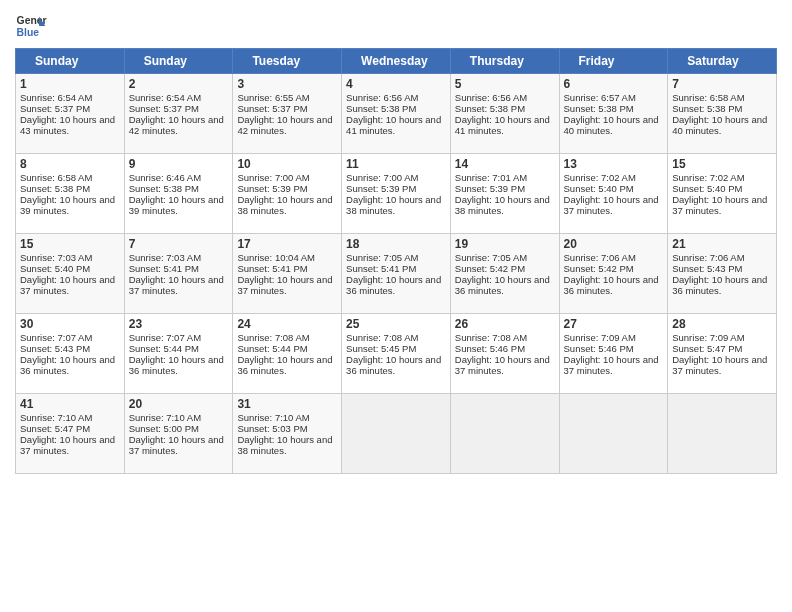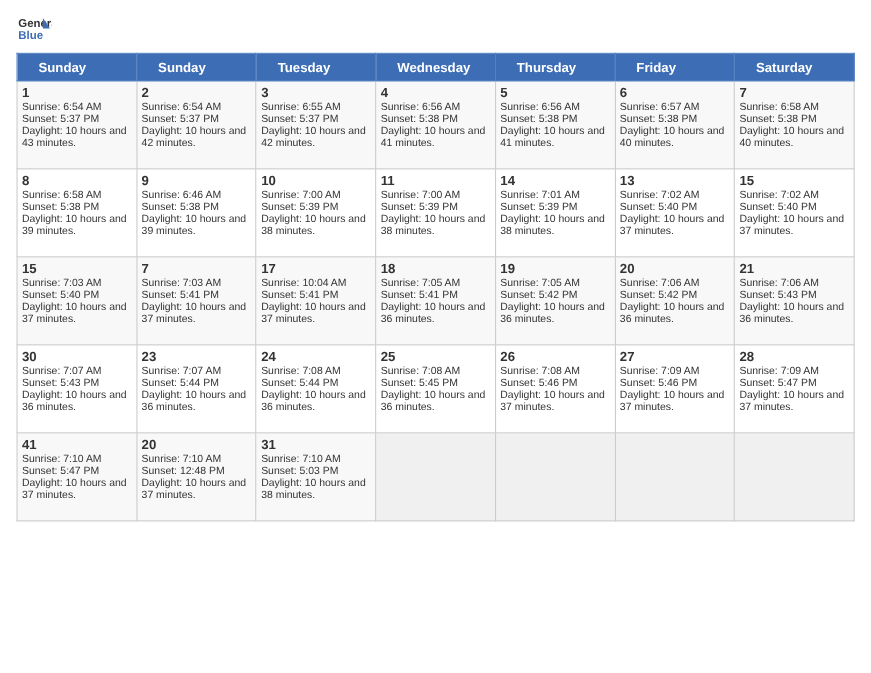--- a/index.html
+++ b/index.html
@@ -143,21 +143,21 @@
           <td><span class="day-num">30</span><span>Sunrise: 7:07 AM</span><br><span>Sunset: 5:43 PM</span><br><span>Daylight: 10 hours and 36 minutes.</span></td>
           <td><span class="day-num">23</span><span>Sunrise: 7:07 AM</span><br><span>Sunset: 5:44 PM</span><br><span>Daylight: 10 hours and 36 minutes.</span></td>
           <td><span class="day-num">24</span><span>Sunrise: 7:08 AM</span><br><span>Sunset: 5:44 PM</span><br><span>Daylight: 10 hours and 36 minutes.</span></td>
           <td><span class="day-num">25</span><span>Sunrise: 7:08 AM</span><br><span>Sunset: 5:45 PM</span><br><span>Daylight: 10 hours and 36 minutes.</span></td>
           <td><span class="day-num">26</span><span>Sunrise: 7:08 AM</span><br><span>Sunset: 5:46 PM</span><br><span>Daylight: 10 hours and 37 minutes.</span></td>
           <td><span class="day-num">27</span><span>Sunrise: 7:09 AM</span><br><span>Sunset: 5:46 PM</span><br><span>Daylight: 10 hours and 37 minutes.</span></td>
           <td><span class="day-num">28</span><span>Sunrise: 7:09 AM</span><br><span>Sunset: 5:47 PM</span><br><span>Daylight: 10 hours and 37 minutes.</span></td>
         </tr>
         <tr>
           <td><span class="day-num">41</span><span>Sunrise: 7:10 AM</span><br><span>Sunset: 5:47 PM</span><br><span>Daylight: 10 hours and 37 minutes.</span></td>
-          <td><span class="day-num">20</span><span>Sunrise: 7:10 AM</span><br><span>Sunset: 12:48 PM</span><br><span>Daylight: 10 hours and 37 minutes.</span></td>
+          <td><span class="day-num">20</span><span>Sunrise: 7:10 AM</span><br><span>Sunset: 5:00 PM</span><br><span>Daylight: 10 hours and 37 minutes.</span></td>
           <td><span class="day-num">31</span><span>Sunrise: 7:10 AM</span><br><span>Sunset: 5:03 PM</span><br><span>Daylight: 10 hours and 38 minutes.</span></td>
           <td class="cell-empty"></td>
           <td class="cell-empty"></td>
           <td class="cell-empty"></td>
           <td class="cell-empty"></td>
         </tr>
       </tbody>
   </table>
 </div>
 

